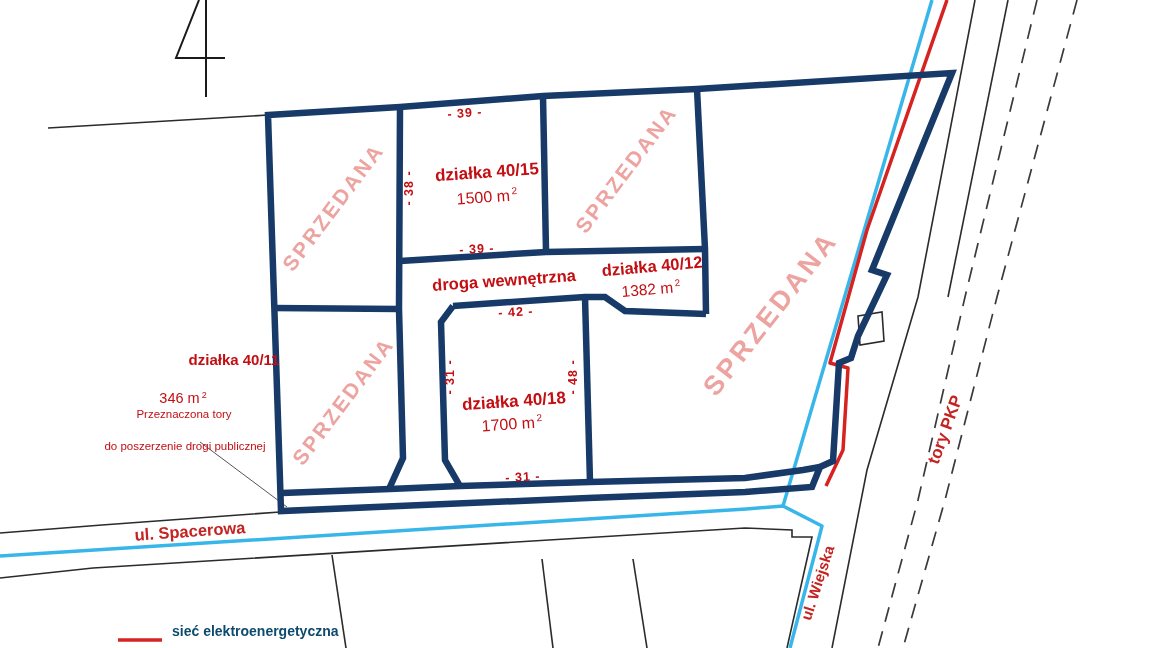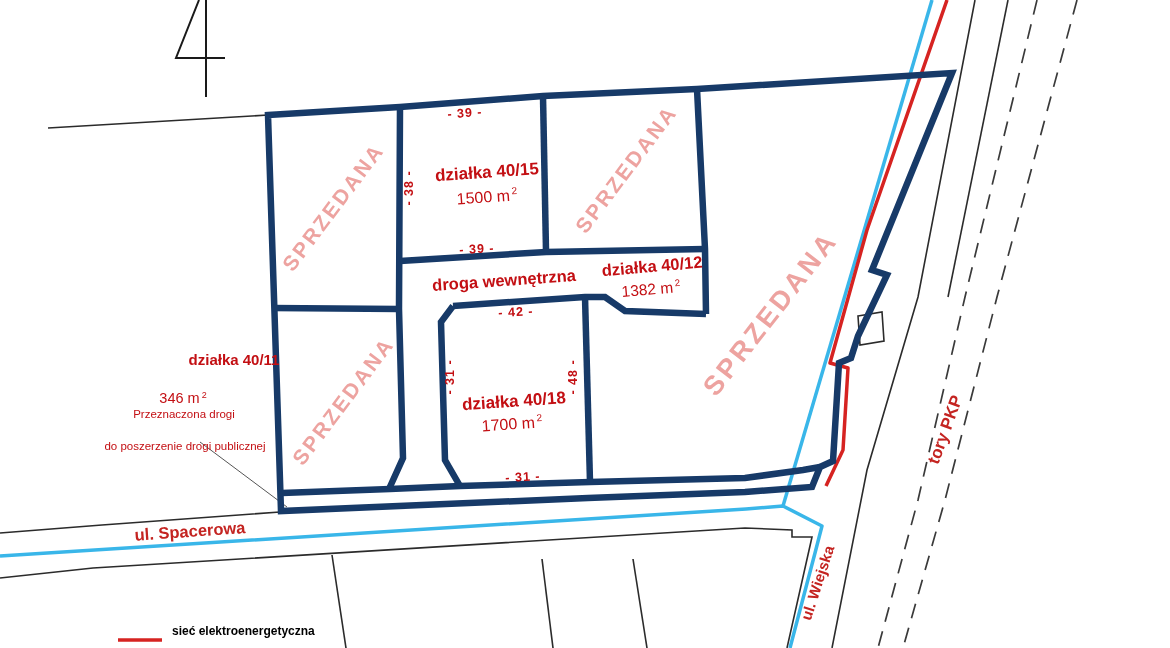--- a/index.html
+++ b/index.html
@@ -9,21 +9,21 @@
   .lbl{position:absolute;white-space:nowrap;transform:translate(-50%,-50%);line-height:1.1;}
   .red{color:#c30f13;}
   .plot-name{font-weight:bold;font-size:17px;}
   .plot-area{font-size:16px;}
   .dim{font-size:12.5px;font-weight:600;letter-spacing:1px;}
   .sold{color:#eda3a0;font-weight:bold;font-size:21px;letter-spacing:2.5px;}
   .sold-big{font-size:27px;letter-spacing:3.5px;}
   .street{font-weight:bold;font-size:16.5px;color:#c42421;}
   .note{font-size:11.5px;}
   sup{font-size:62%;margin-left:2px;}
-  .legend-text{font-weight:bold;font-size:12px;color:#000000;transform:none;}
+  .legend-text{font-weight:bold;font-size:14px;color:#0c4a6e;transform:none;}
 </style>
 </head>
 <body>
 
 <div id="stage">
 
   <svg id="map-svg" width="1170" height="648" viewBox="0 0 1170 648">
 
     <g stroke="#1a1a1a" stroke-width="2" fill="none">
       <path d="M199,0 L176,58 L225,58"></path>
@@ -89,21 +89,21 @@
   <div class="lbl red plot-area" style="left:487px;top:197px;transform:translate(-50%,-50%) rotate(-4deg);"><span>1500 m</span><sup>2</sup></div>
 
   <div class="lbl red plot-name" style="left:652px;top:266px;font-size:16.5px;transform:translate(-50%,-50%) rotate(-5deg);">działka 40/12</div>
   <div class="lbl red plot-area" style="left:651px;top:289px;font-size:15.5px;transform:translate(-50%,-50%) rotate(-5deg);"><span>1382 m</span><sup>2</sup></div>
 
   <div class="lbl red plot-name" style="left:514px;top:402px;transform:translate(-50%,-50%) rotate(-4deg);">działka 40/18</div>
   <div class="lbl red plot-area" style="left:512px;top:424px;transform:translate(-50%,-50%) rotate(-4deg);"><span>1700 m</span><sup>2</sup></div>
 
   <div class="lbl red plot-name" style="left:186px;top:360px;font-size:15px;margin-left:48px;">działka 40/11</div>
   <div class="lbl red plot-area" style="left:183px;top:399px;font-size:14.5px;"><span>346 m</span><sup>2</sup></div>
-  <div class="lbl red note" style="left:184px;top:414px;">Przeznaczona drogi</div>
+  <div class="lbl red note" style="left:184px;top:414px;">Przeznaczona tory</div>
   <div class="lbl red note" style="left:185px;top:446px;">do poszerzenie drogi publicznej</div>
 
   <div class="lbl red plot-name" style="left:504px;top:280px;font-size:16.5px;transform:translate(-50%,-50%) rotate(-4deg);">droga wewnętrzna</div>
 
   <div class="lbl red dim" style="left:465px;top:114px;transform:translate(-50%,-50%) rotate(-4deg);">- 39 -</div>
   <div class="lbl red dim" style="left:477px;top:250px;transform:translate(-50%,-50%) rotate(-3deg);">- 39 -</div>
   <div class="lbl red dim" style="left:410px;top:188px;transform:translate(-50%,-50%) rotate(-90deg);">- 38 -</div>
   <div class="lbl red dim" style="left:516px;top:313px;transform:translate(-50%,-50%) rotate(-3deg);">- 42 -</div>
   <div class="lbl red dim" style="left:451px;top:377px;transform:translate(-50%,-50%) rotate(-90deg);">- 31 -</div>
   <div class="lbl red dim" style="left:574px;top:377px;transform:translate(-50%,-50%) rotate(-90deg);">- 48 -</div>

